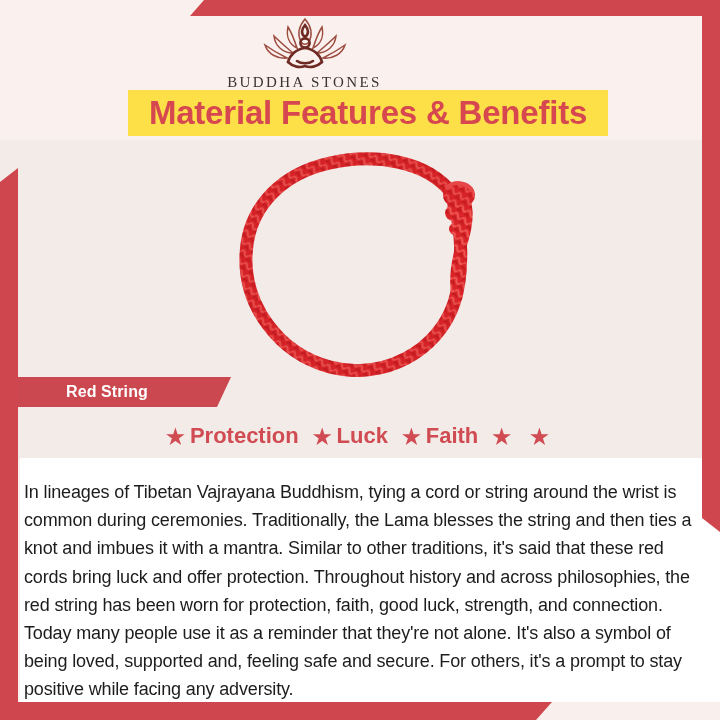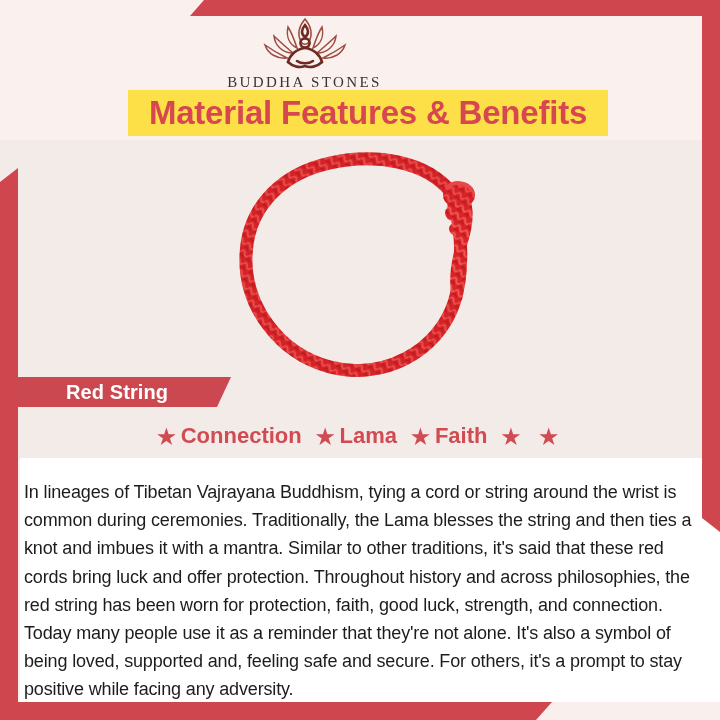--- a/index.html
+++ b/index.html
@@ -136,21 +136,21 @@
     left: 18px; top: 377px;
     width: 213px; height: 30px;
     background: #cc4850;
     clip-path: polygon(0 0, 100% 0, calc(100% - 14px) 100%, 0 100%);
     display: flex;
     align-items: center;
   }
   .name-banner span {
     margin-left: 48px;
     color: #ffffff;
-    font-size: 20px;
+    font-size: 16px;
     font-weight: bold;
     letter-spacing: 0.1px;
     white-space: nowrap;
   }
 
   
   .benefits {
     position: absolute;
     left: 0; top: 418px;
     width: 720px; height: 36px;
@@ -270,25 +270,25 @@
   </div>
 
   <div class="bar-left-mid"></div>
   <div class="name-banner">
     <span>Red String</span>
   </div>
 
   <div class="benefits">
     <div class="benefit">
       <span class="star">★</span>
-      <span>Connection</span>
-    </div>
-    <div class="benefit">
-      <span class="star">★</span>
-      <span>Lama</span>
+      <span>Protection</span>
+    </div>
+    <div class="benefit">
+      <span class="star">★</span>
+      <span>Luck</span>
     </div>
     <div class="benefit">
       <span class="star">★</span>
       <span>Faith</span>
     </div>
     <div class="benefit">
       <span class="star">★</span>
     </div>
     <div class="benefit">
       <span class="star">★</span>

